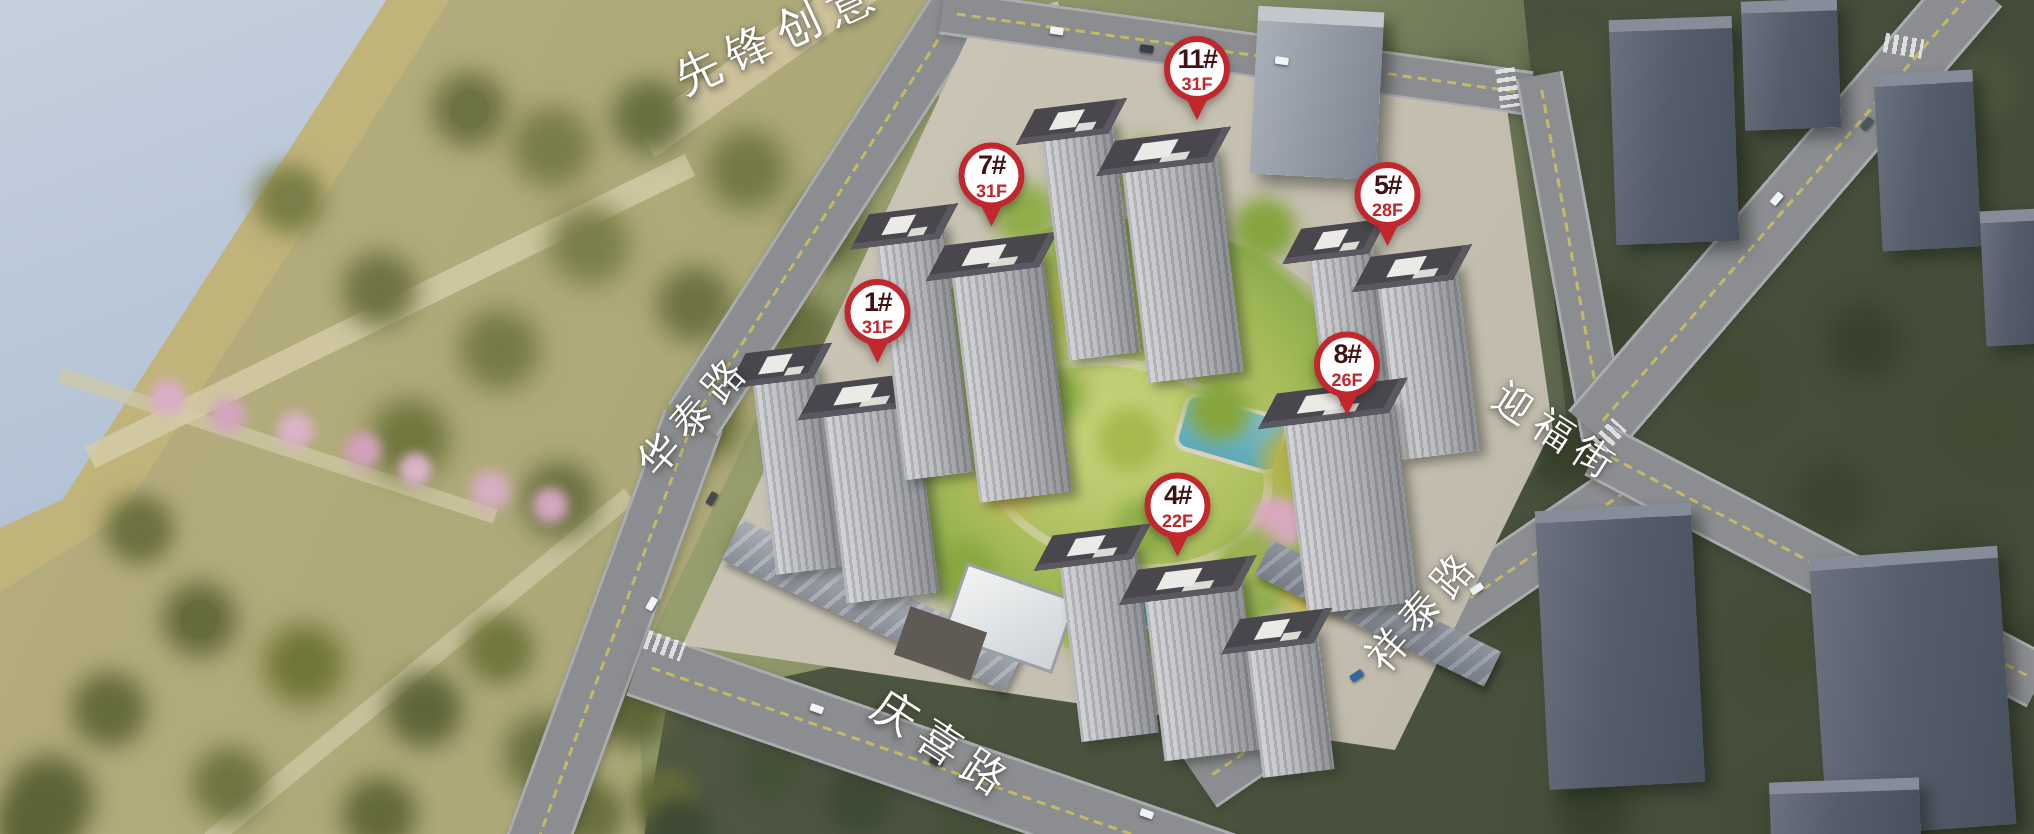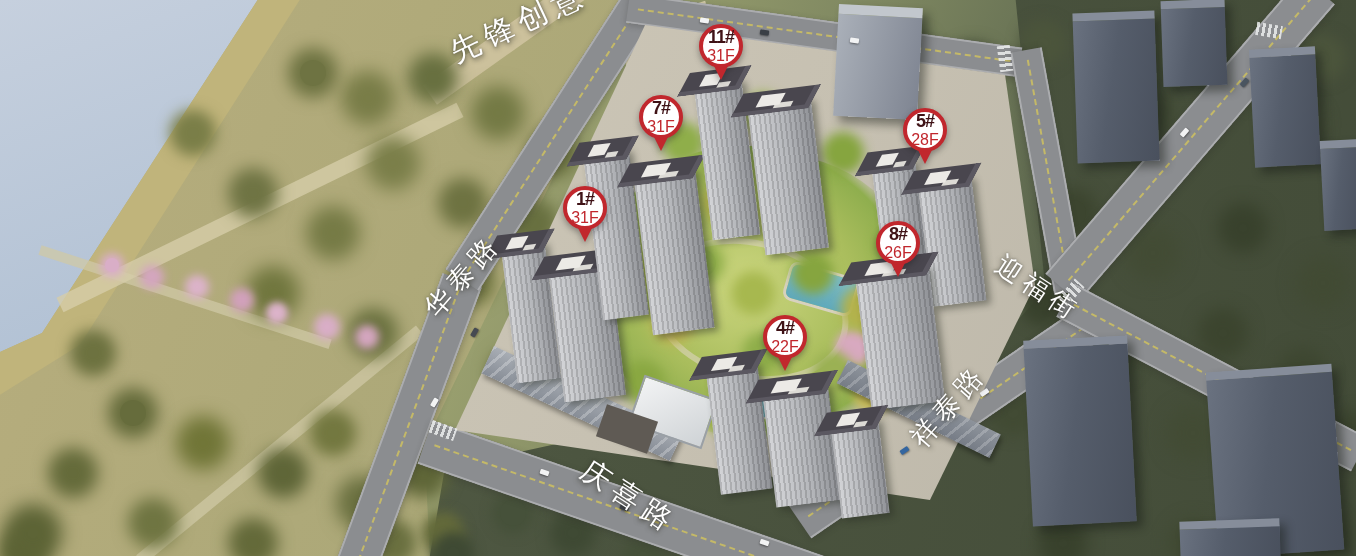--- a/index.html
+++ b/index.html
@@ -178,30 +178,30 @@
   .st-qingxi   { left:584px; top:448px; font-size:29px; letter-spacing:7px; transform:rotate(33deg); }
 
   
   .pin { width:44px; text-align:center; z-index:30; cursor:pointer;
     filter:drop-shadow(0 3px 3px rgba(30,30,30,.4)); }
   .pin-head { position:relative; width:44px; height:44px; border-radius:50%;
     background:var(--pin-white,#fff); border:4px solid var(--pin-red,#c1272d);
     display:flex; flex-direction:column; align-items:center; justify-content:center; z-index:2; }
   .pin-num { position:static; font-size:18px; font-weight:bold; line-height:1;
     color:var(--pin-number,#3f1216); letter-spacing:-1px; }
-  .pin-floors { position:static; font-size:16px; font-weight:normal; line-height:1; margin-top:2px;
+  .pin-floors { position:static; font-size:12px; font-weight:bold; line-height:1; margin-top:2px;
     color:var(--pin-red,#c1272d); }
   .pin-tail { position:relative; width:0; height:0; margin:-6px auto 0; z-index:1;
     border-left:9px solid transparent; border-right:9px solid transparent;
     border-top:18px solid var(--pin-red,#c1272d); }
   .p-1  { left:563px; top:186px; }
   .p-4  { left:763px; top:315px; }
   .p-7  { left:639px; top:95px; }
   .p-8  { left:876px; top:221px; }
-  .p-11 { left:699px; top:24px; }
+  .p-11 { left:776px; top:24px; }
   .p-13 { left:903px; top:108px; }
 </style>
 </head>
 <body>
 
 <div class="canvas">
 
   <div class="zone-park"></div>
   <div class="zone-city"></div>
   <div class="water"></div>

